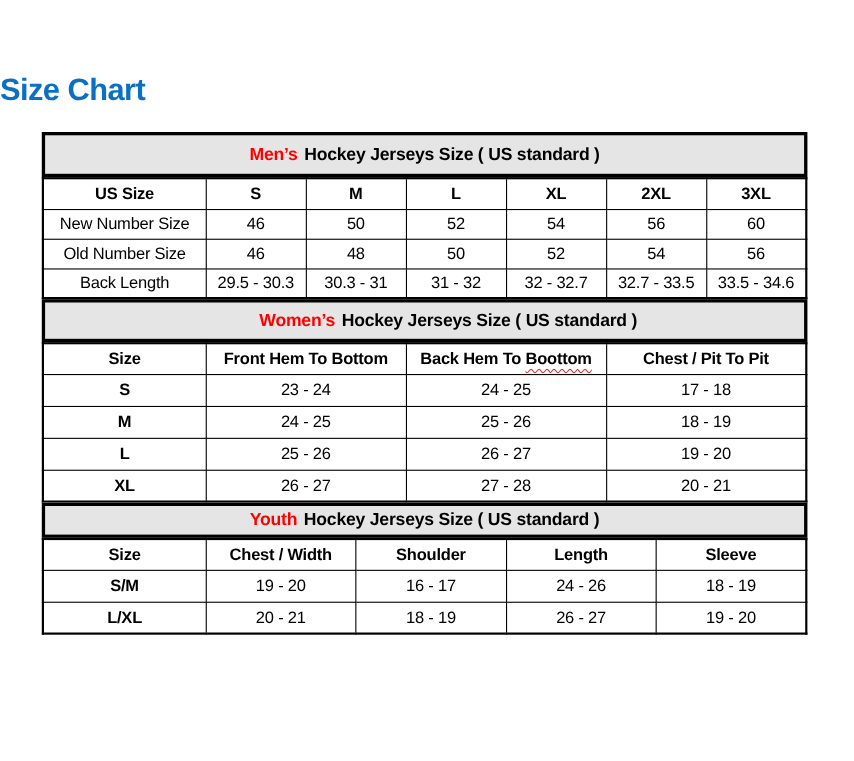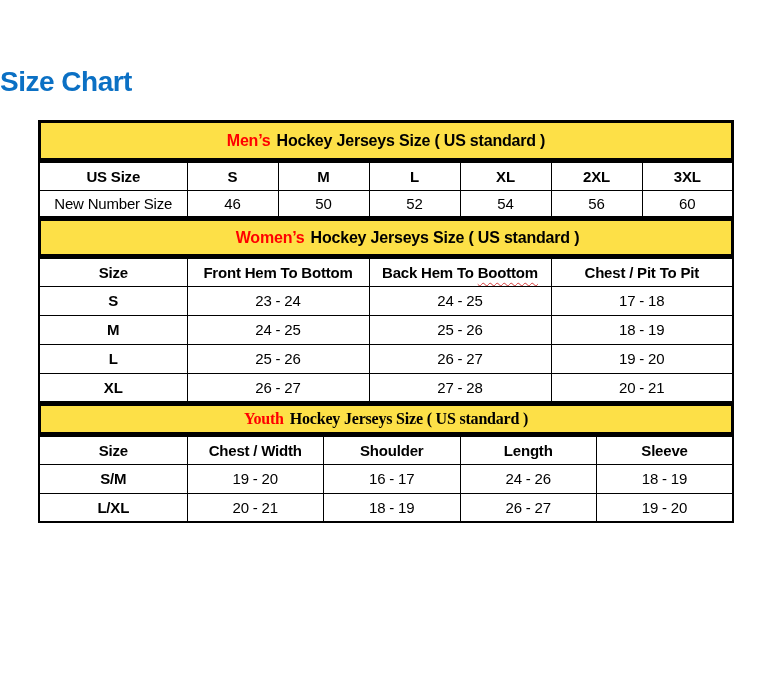--- a/index.html
+++ b/index.html
@@ -21,33 +21,33 @@
     color: #0b70c4;
     letter-spacing: -0.5px;
   }
   .tables-wrap {
     margin: 22px 0 0 38px;
     width: 696px;
   }
   .banner {
     box-sizing: border-box;
     border: 3px solid #000000;
-    background: #fde047;
+    background: #e5e5e5;
     text-align: center;
     font-weight: bold;
     font-size: 16px;
     letter-spacing: -0.2px;
     display: flex;
     align-items: center;
     justify-content: center;
   }
   .banner .hl { color: #ff0000; margin-right: 6px; }
   .banner-mens   { height: 41px; }
   .banner-womens { height: 39px; padding-left: 43px; }
-  .banner-youth  { height: 32px; font-family: Liberation Serif, serif; }
+  .banner-youth  { height: 32px; }
   table.size-table {
     border-collapse: collapse;
     table-layout: fixed;
     width: 696px;
     background: #ffffff;
   }
   table.size-table col.label-col { width: 148px; }
   table.size-table th,
   table.size-table td {
     box-sizing: border-box;
@@ -109,20 +109,38 @@
       <tbody>
         <tr>
           <td>New Number Size</td>
           <td>46</td>
           <td>50</td>
           <td>52</td>
           <td>54</td>
           <td>56</td>
           <td>60</td>
         </tr>
+        <tr>
+          <td>Old Number Size</td>
+          <td>46</td>
+          <td>48</td>
+          <td>50</td>
+          <td>52</td>
+          <td>54</td>
+          <td>56</td>
+        </tr>
+        <tr>
+          <td>Back Length</td>
+          <td>29.5 - 30.3</td>
+          <td>30.3 - 31</td>
+          <td>31 - 32</td>
+          <td>32 - 32.7</td>
+          <td>32.7 - 33.5</td>
+          <td>33.5 - 34.6</td>
+        </tr>
       </tbody>
     </table>
     <div class="banner banner-womens">
       <span class="hl">Women’s</span>
       <span>Hockey Jerseys Size ( US standard )</span>
     </div>
     <table class="size-table table-womens">
       <colgroup>
         <col class="label-col">
         <col>

